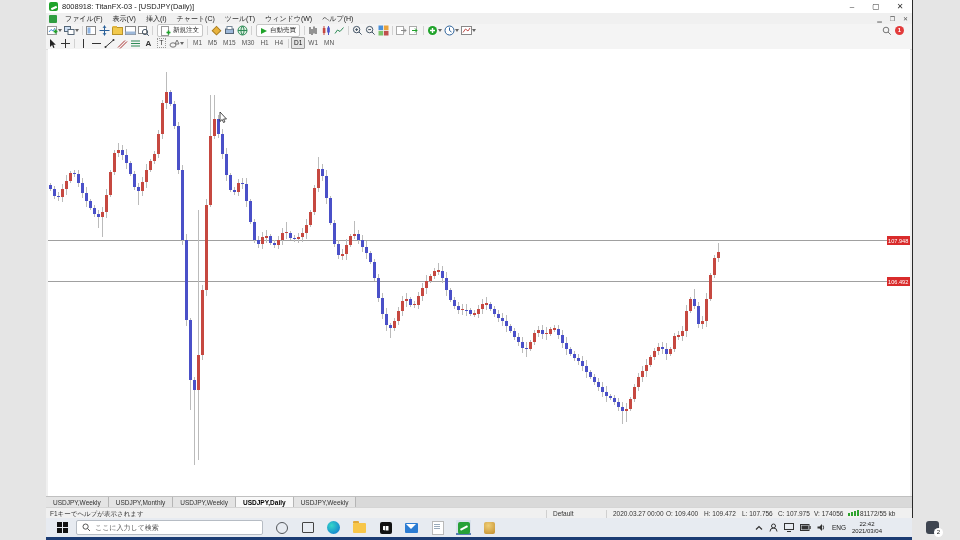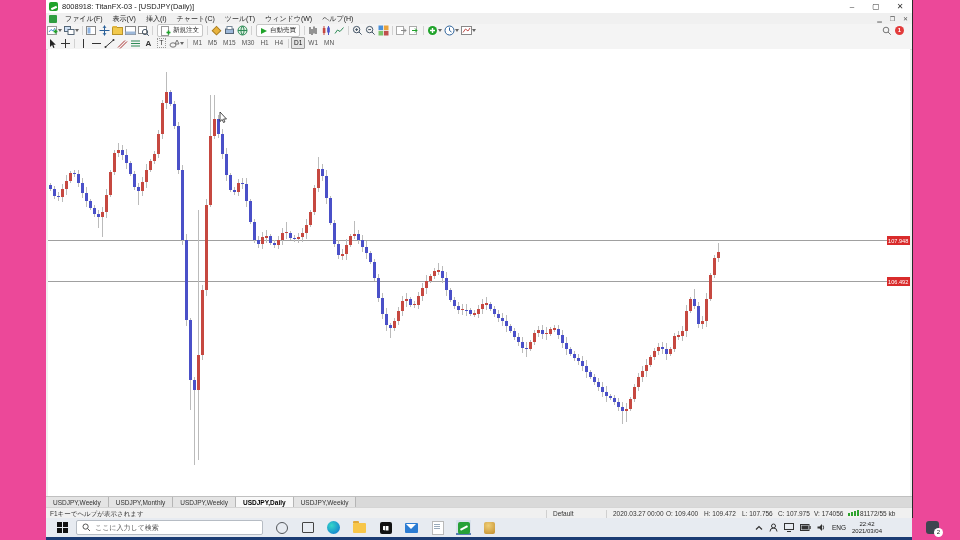--- a/index.html
+++ b/index.html
@@ -1,16 +1,16 @@
 <!DOCTYPE html>
 <html><head>
 <meta charset="utf-8">
 <style>
   html,body{margin:0;padding:0;background:#000;}
-  #screen{position:relative;width:960px;height:540px;background:#ec4899;overflow:hidden;
+  #screen{position:relative;width:960px;height:540px;background:#e5e5e5;overflow:hidden;
     font-family:"Liberation Sans","DejaVu Sans",sans-serif;-webkit-font-smoothing:antialiased;}
   #window{position:absolute;left:46px;top:0;width:866px;height:518px;background:#f0f0f0;border-right:1px solid #2a2a2a;}
   
   .titlebar{position:absolute;left:0;top:0;width:100%;height:13px;background:#ffffff;display:flex;align-items:center;font-size:7.5px;color:#1a1a1a;}
   .app-ico{width:9px;height:9px;background:#1fa32a;border-radius:2px;margin:0 4px 0 3px;position:relative;}
   .app-ico:after{content:"";position:absolute;left:1.5px;top:4.5px;width:6px;height:2px;background:#fff;transform:rotate(-25deg);}
   .win-controls{margin-left:auto;display:flex;}
   .win-btn{width:24px;height:12px;text-align:center;font-size:8px;color:#333;line-height:11px;}
   
   .menubar{position:absolute;left:0;top:13px;width:100%;height:11px;background:#f0f0f0;display:flex;align-items:center;font-size:7px;color:#222;}

